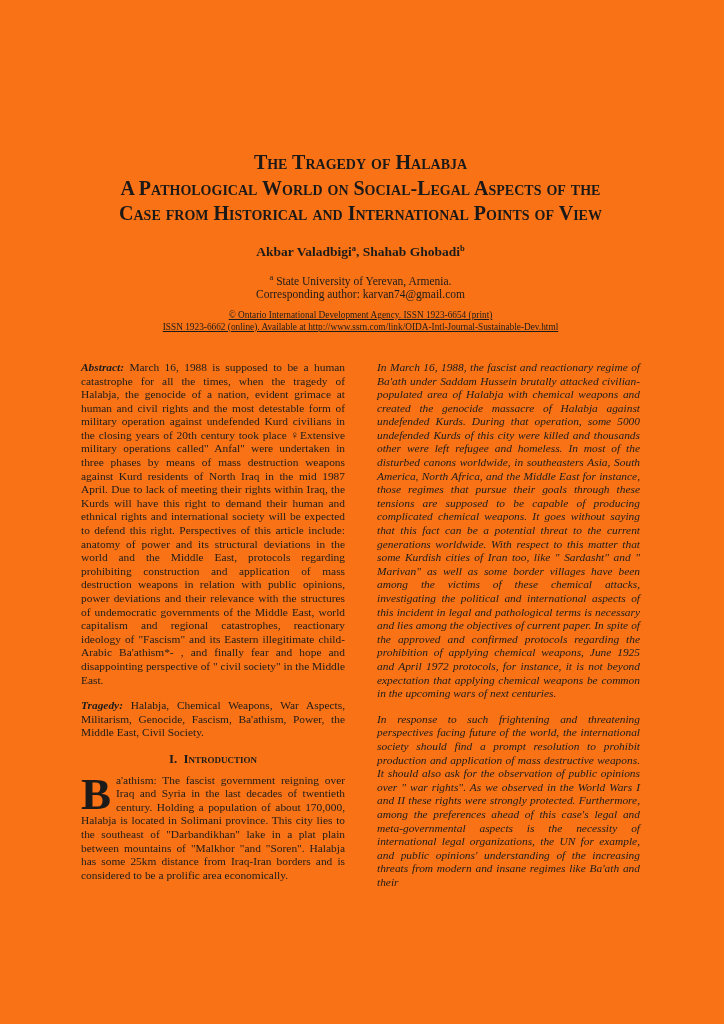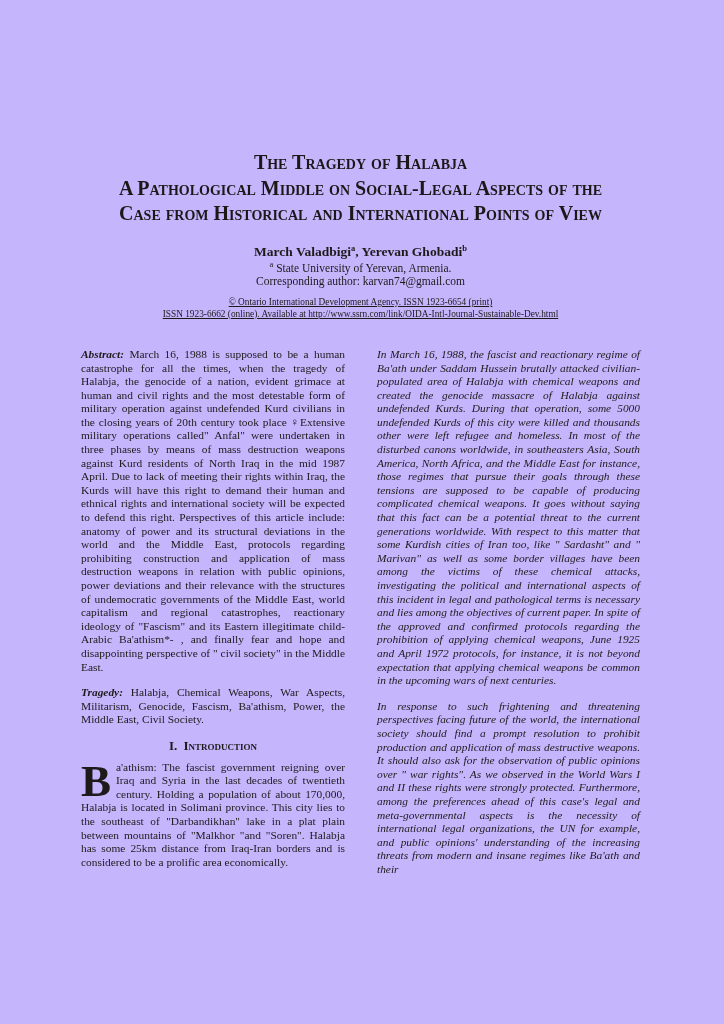--- a/index.html
+++ b/index.html
@@ -4,21 +4,21 @@
 <style>
   html, body {
     margin: 0;
     padding: 0;
     background: #ffffff;
   }
   .page {
     position: relative;
     width: 724px;
     height: 1024px;
-    background: #c4b5fd;
+    background: #f97316;
     overflow: hidden;
     font-family: "Liberation Serif", "DejaVu Serif", serif;
     color: #1d1b1a;
   }
   .content {
     position: absolute;
     left: 81px;
     top: 0;
     width: 559px;
   }
@@ -36,21 +36,21 @@
     text-align: center;
     font-weight: bold;
     font-size: 13.5px;
     line-height: 17px;
   }
   .authors-line sup, .affiliation-line sup {
     font-size: 8.5px;
     line-height: 0;
   }
   .affiliations {
-    margin-top: 2px;
+    margin-top: 15px;
     text-align: center;
     font-size: 11.5px;
     line-height: 13.8px;
   }
   .copyright {
     margin-top: 8px;
     text-align: center;
     font-size: 9.3px;
     line-height: 11.4px;
     text-decoration: underline;
@@ -89,25 +89,25 @@
   }
 </style>
 </head>
 <body>
 
 <div class="page">
   <div class="content">
 
     <div class="title-block">
       <div>The Tragedy of Halabja</div>
-      <div>A Pathological Middle on Social-Legal Aspects of the</div>
+      <div>A Pathological World on Social-Legal Aspects of the</div>
       <div>Case from Historical and International Points of View</div>
     </div>
 
-    <div class="authors-line"><span>March Valadbigi</span><sup>a</sup><span>, </span><span>Yerevan Ghobadi</span><sup>b</sup></div>
+    <div class="authors-line"><span>Akbar Valadbigi</span><sup>a</sup><span>, </span><span>Shahab Ghobadi</span><sup>b</sup></div>
 
     <div class="affiliations">
       <div class="affiliation-line"><sup>a</sup><span> State University of Yerevan, Armenia.</span></div>
       <div>Corresponding author: karvan74@gmail.com</div>
     </div>
 
     <div class="copyright">
       <div>© Ontario International Development Agency. ISSN 1923-6654 (print)</div>
       <div>ISSN 1923-6662 (online). Available at http://www.ssrn.com/link/OIDA-Intl-Journal-Sustainable-Dev.html</div>
     </div>

